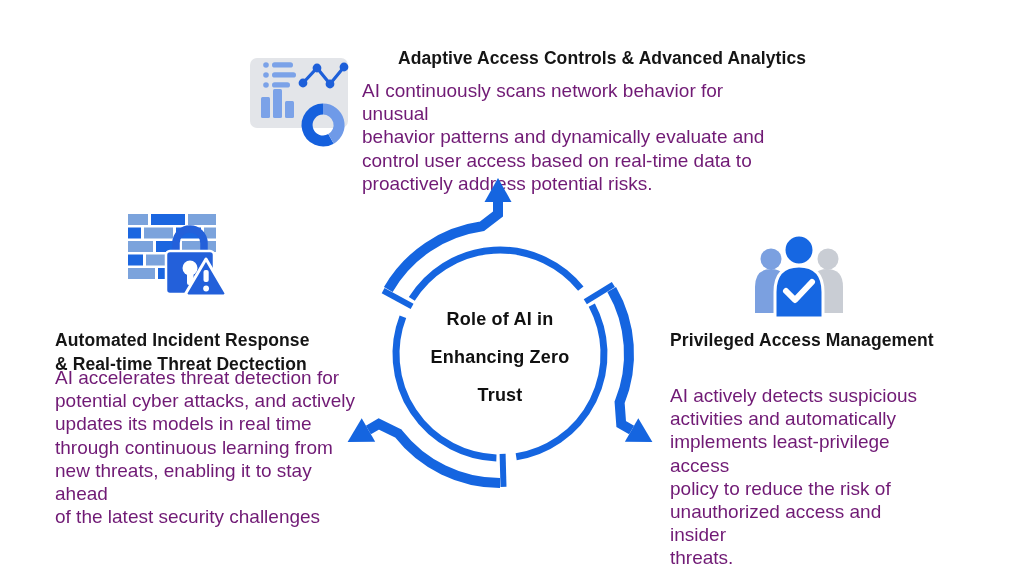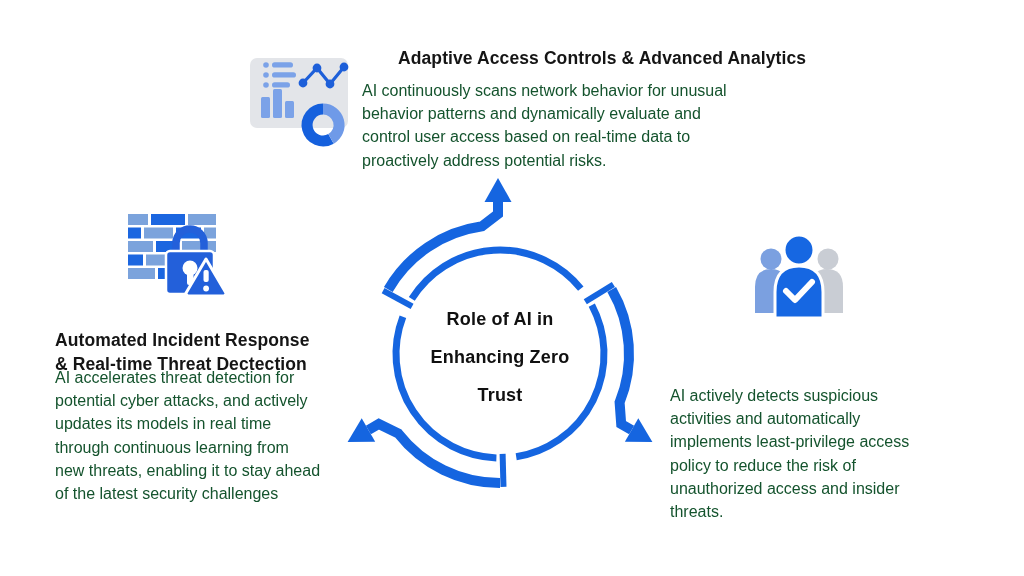--- a/index.html
+++ b/index.html
@@ -7,21 +7,21 @@
   .canvas {
     position:relative; width:1024px; height:576px; background:#ffffff;
     font-family:"Liberation Sans", "DejaVu Sans", sans-serif; overflow:hidden;
   }
   .abs { position:absolute; }
   .sec-title {
     font-weight:bold; font-size:17.5px; line-height:24px; color:#151515;
     white-space:pre-line; letter-spacing:0.1px;
   }
   .sec-body {
-    font-size:16px; line-height:23.2px; color:#14532d; white-space:pre-line;
+    font-size:19px; line-height:23.2px; color:#701a75; white-space:pre-line;
   }
   .center-title {
     font-weight:bold; font-size:18px; line-height:38px; color:#101010;
     text-align:center; white-space:pre-line; letter-spacing:0.2px;
   }
   svg { display:block; }
 </style>
 </head>
 <body>
 
@@ -109,20 +109,21 @@
     <path d="M755,313 V287 Q755,269 771,269 Q787,269 787,287 V313 Z" fill="#7ba0e0"></path>
 
     <circle cx="828" cy="259" r="10.5" fill="#c9cdd4"></circle>
     <path d="M811,313 V287 Q811,269 827,269 Q843,269 843,287 V313 Z" fill="#c9cdd4"></path>
 
     <circle cx="799" cy="250" r="15" fill="#1667e2" stroke="#ffffff" stroke-width="3"></circle>
     <path d="M775,318 V292 Q775,266 799,266 Q823,266 823,292 V318 Z" fill="#1667e2" stroke="#ffffff" stroke-width="3"></path>
     <polyline points="786,291 795,300 812,282" fill="none" stroke="#ffffff" stroke-width="6" stroke-linecap="round" stroke-linejoin="round"></polyline>
   </svg>
 
+  <div class="abs sec-title" style="left:670px; top:328px; width:290px;">Privileged Access Management</div>
   <div class="abs sec-body" style="left:670px; top:360px; width:268px;margin-top:24px;">AI actively detects suspicious
 activities and automatically
 implements least-privilege access
 policy to reduce the risk of
 unauthorized access and insider
 threats.</div>
 
   <svg class="abs" style="left:330px; top:168px;" width="340" height="345" viewBox="330 168 340 345">
     <g stroke="#1565e0" fill="none">
 

